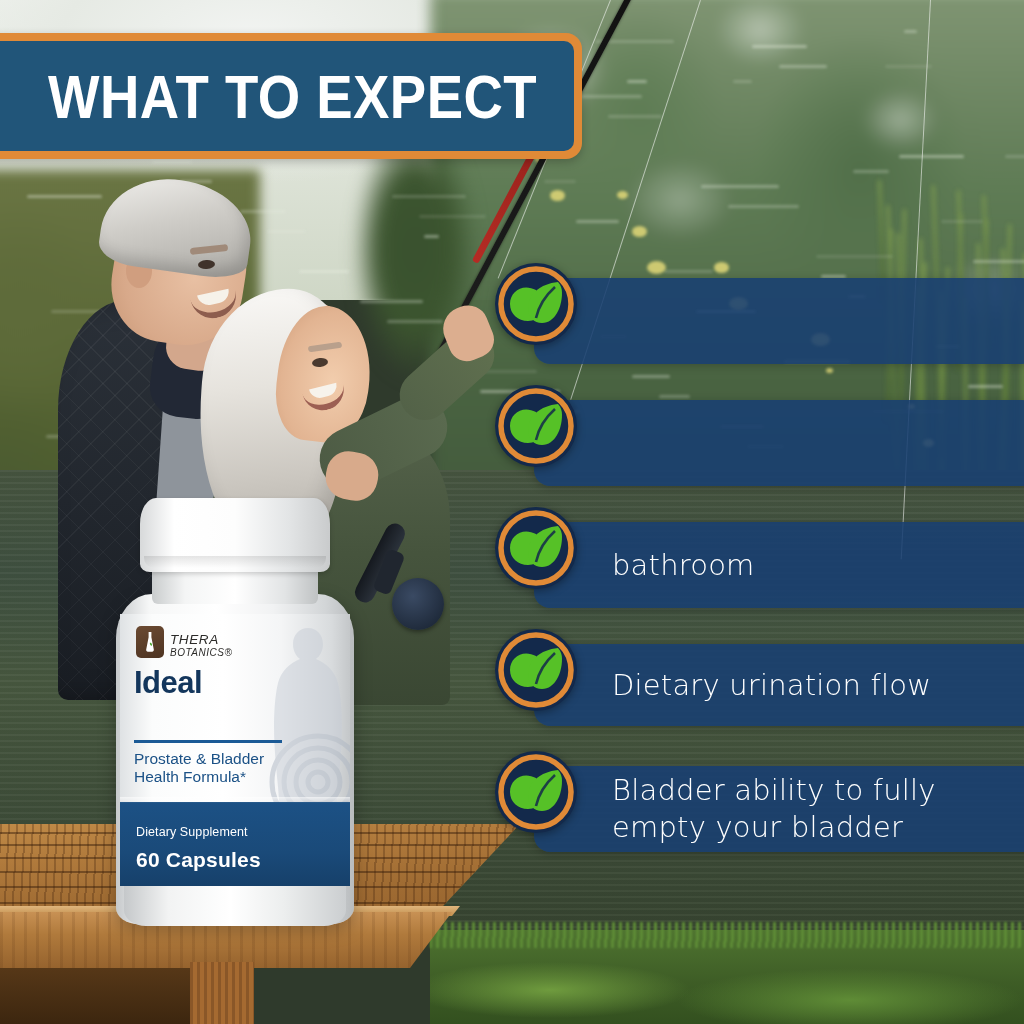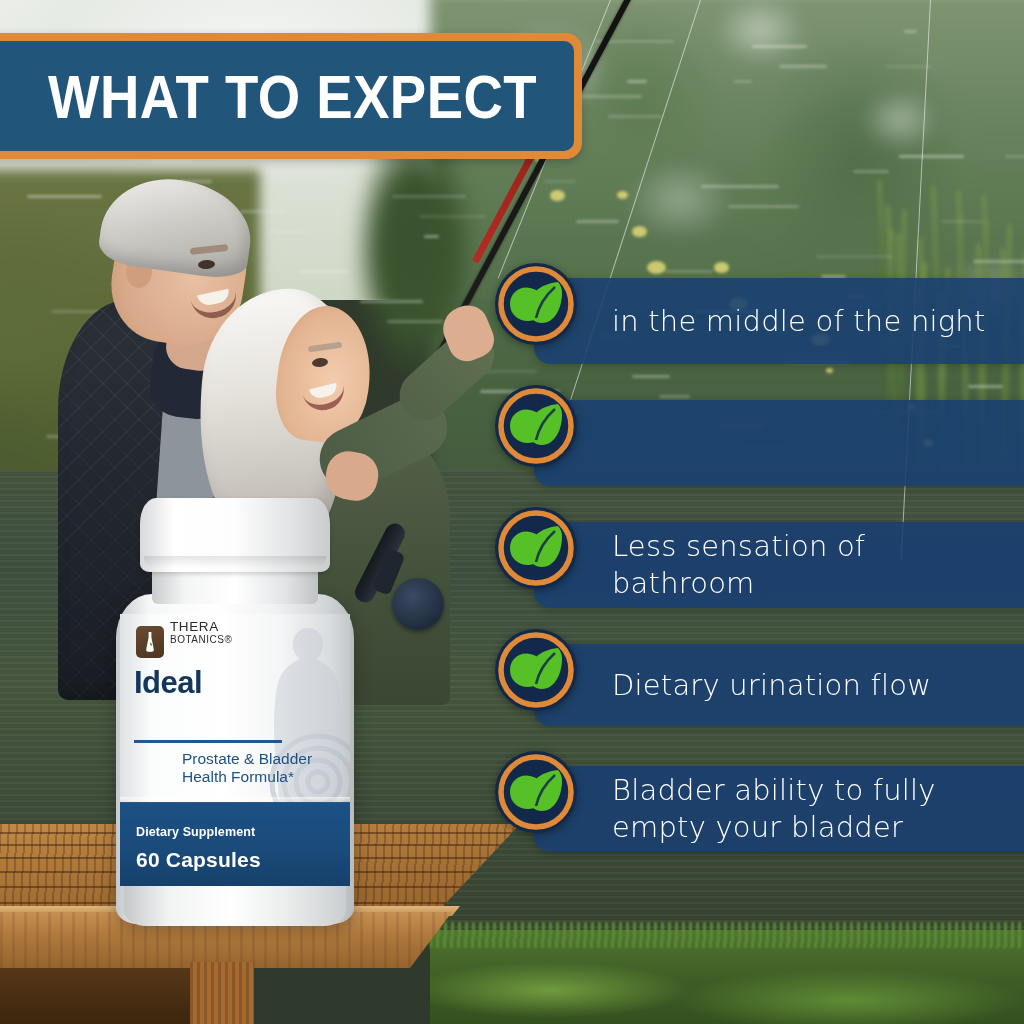--- a/index.html
+++ b/index.html
@@ -282,38 +282,38 @@
   }
   .silhouette{
     position:absolute; right:-6px; top:8px; width:96px; height:220px;
     opacity:.5;
   }
   .logo-box {
     position:absolute; left:16px; top:12px; width:28px; height:32px;
     background:linear-gradient(160deg,#6b4a32,#4e3422); border-radius:5px;
   }
   .logo-flask{ position:absolute; left:9px; top:5px; width:10px; height:22px; }
-  .brand-text{ position:absolute; left:50px; top:5px; }
+  .brand-text{ position:absolute; left:50px; top:18px;font-style:italic; }
   .brand-1{ font-size:13.5px; letter-spacing:.6px; color:#2c2b29; font-weight:400; line-height:15px; }
   .brand-2{ font-size:10px; letter-spacing:.5px; color:#2c2b29; font-weight:400; line-height:12px; }
   .prod-1{
     position:absolute; left:14px; top:52px; font-size:31px; line-height:33px;
     color:#13365c; font-weight:700; letter-spacing:-.5px;
   }
   .prod-2{
     position:absolute; left:14px; top:84px; font-size:31px; line-height:33px;
     color:#1d6fb8; font-weight:700; letter-spacing:-.5px;
   }
   .tm{ font-size:9px; vertical-align:super; }
   .rule{ position:absolute; left:14px; top:126px; width:148px; height:2.5px; background:#1b5a96; }
   .sub{
     position:absolute; left:14px; top:136px; width:170px;
-    font-size:15.5px; line-height:18px; color:#1b5186; font-weight:400;margin-left:48px;
-  }
-  .ds{ position:absolute; left:16px; bottom:47px; font-size:12.5px; color:#fff; font-weight:700; letter-spacing:.1px;}
+    font-size:15.5px; line-height:18px; color:#1b5186; font-weight:400;
+  }
+  .ds{ position:absolute; left:16px; bottom:47px; font-size:12.5px; color:#fff; font-weight:400; letter-spacing:.1px;}
   .caps{ position:absolute; left:16px; bottom:14px; font-size:21px; color:#fff; font-weight:700; letter-spacing:.2px;}
   .base {
     position:absolute; left:16px; top:386px; width:222px; height:42px;
     background:linear-gradient(90deg,#c5c8ca 0%, #f2f3f3 20%, #ffffff 48%, #eceeee 72%, #cbced0 100%);
     border-radius:0 0 22px 22px / 0 0 16px 16px;
   }
 
   
   .banner {
     position:absolute; left:-14px; top:33px; width:596px; height:126px;
@@ -594,21 +594,20 @@
 
 <svg class="leaf-badge" viewBox="0 0 88 88">
   <circle cx="44" cy="44" r="41" fill="#13294b"></circle>
   <circle cx="44" cy="44" r="35" fill="none" stroke="#e08a37" stroke-width="5.5"></circle>
   <path d="M44 30c-13-7-26 1-26 14 0 10 8 17 18 17 6 0 10-3 12-8-5-10-4-17-4-23z" fill="#56c127"></path>
   <path d="M66 22c-18 2-30 12-30 26 0 9 6 15 14 15 13 0 20-16 20-30 0-4-1-8-4-11z" fill="#56c127"></path>
   <path d="M63 27c-9 8-16 18-19 31" fill="none" stroke="#13294b" stroke-width="2.6" opacity=".85"></path>
 </svg>
     <div class="pill pill-2line">
       <div class="pill-text">
-            <div>in the middle of the night</div>
       </div>
     </div>
   </div>
   <div class="benefit">
 
 <svg class="leaf-badge" viewBox="0 0 88 88">
   <circle cx="44" cy="44" r="41" fill="#13294b"></circle>
   <circle cx="44" cy="44" r="35" fill="none" stroke="#e08a37" stroke-width="5.5"></circle>
   <path d="M44 30c-13-7-26 1-26 14 0 10 8 17 18 17 6 0 10-3 12-8-5-10-4-17-4-23z" fill="#56c127"></path>
   <path d="M66 22c-18 2-30 12-30 26 0 9 6 15 14 15 13 0 20-16 20-30 0-4-1-8-4-11z" fill="#56c127"></path>
@@ -623,21 +622,20 @@
 
 <svg class="leaf-badge" viewBox="0 0 88 88">
   <circle cx="44" cy="44" r="41" fill="#13294b"></circle>
   <circle cx="44" cy="44" r="35" fill="none" stroke="#e08a37" stroke-width="5.5"></circle>
   <path d="M44 30c-13-7-26 1-26 14 0 10 8 17 18 17 6 0 10-3 12-8-5-10-4-17-4-23z" fill="#56c127"></path>
   <path d="M66 22c-18 2-30 12-30 26 0 9 6 15 14 15 13 0 20-16 20-30 0-4-1-8-4-11z" fill="#56c127"></path>
   <path d="M63 27c-9 8-16 18-19 31" fill="none" stroke="#13294b" stroke-width="2.6" opacity=".85"></path>
 </svg>
     <div class="pill pill-2line">
       <div class="pill-text">
-        <div>Less sensation of</div>
             <div>bathroom</div>
       </div>
     </div>
   </div>
   <div class="benefit">
 
 <svg class="leaf-badge" viewBox="0 0 88 88">
   <circle cx="44" cy="44" r="41" fill="#13294b"></circle>
   <circle cx="44" cy="44" r="35" fill="none" stroke="#e08a37" stroke-width="5.5"></circle>
   <path d="M44 30c-13-7-26 1-26 14 0 10 8 17 18 17 6 0 10-3 12-8-5-10-4-17-4-23z" fill="#56c127"></path>

